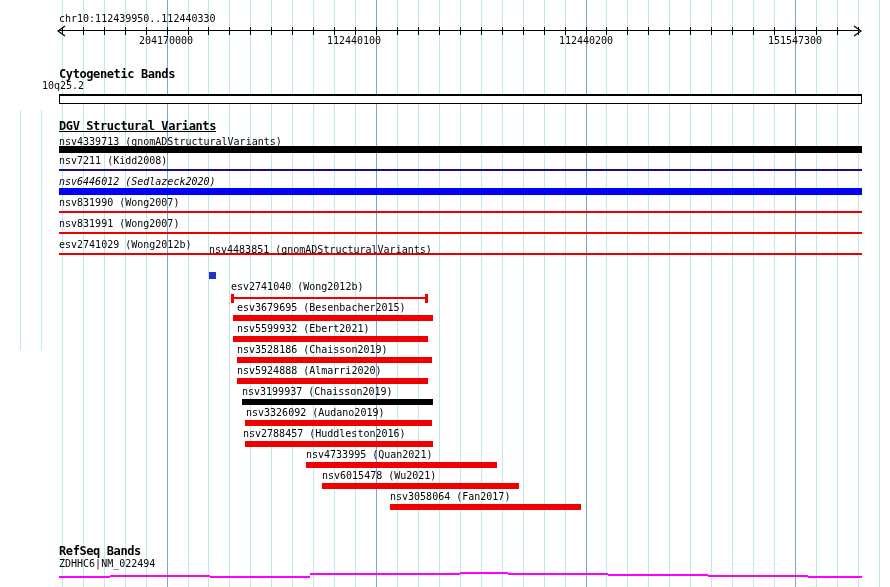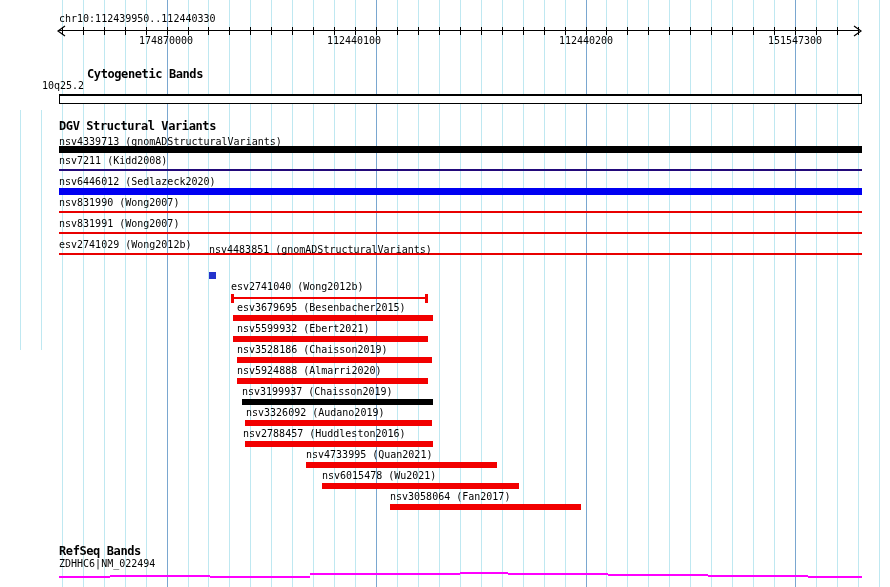--- a/index.html
+++ b/index.html
@@ -109,38 +109,38 @@
         <div style="position: absolute; left: 711.2px; top: 27px; width: 1px; height: 8px; background: rgb(0, 0, 0);"></div>
         <div style="position: absolute; left: 732.1px; top: 27px; width: 1px; height: 8px; background: rgb(0, 0, 0);"></div>
         <div style="position: absolute; left: 753px; top: 27px; width: 1px; height: 8px; background: rgb(0, 0, 0);"></div>
         <div style="position: absolute; left: 774px; top: 27px; width: 1px; height: 8px; background: rgb(0, 0, 0);"></div>
         <div style="position: absolute; left: 794.9px; top: 27px; width: 1px; height: 8px; background: rgb(0, 0, 0);"></div>
         <div style="position: absolute; left: 815.9px; top: 27px; width: 1px; height: 8px; background: rgb(0, 0, 0);"></div>
         <div style="position: absolute; left: 836.8px; top: 27px; width: 1px; height: 8px; background: rgb(0, 0, 0);"></div>
         <div style="position: absolute; left: 857.8px; top: 27px; width: 1px; height: 8px; background: rgb(0, 0, 0);"></div>
       </div>
     <div id="ruler-labels">
-        <div class="ruler-num" style="position: absolute; left: 166px; top: 35px;">174870000</div>
+        <div class="ruler-num" style="position: absolute; left: 166px; top: 35px;">204170000</div>
         <div class="ruler-num" style="position: absolute; left: 354px; top: 35px;">112440100</div>
         <div class="ruler-num" style="position: absolute; left: 586px; top: 35px;">112440200</div>
         <div class="ruler-num" style="position: absolute; left: 795px; top: 35px;">151547300</div>
       </div>
   </div>
 
-  <div class="hdr" style="left:59px; top:68px;margin-left:28px;">Cytogenetic Bands</div>
+  <div class="hdr" style="left:59px; top:68px;">Cytogenetic Bands</div>
   <div class="lbl" style="left:42px; top:80px;">10q25.2</div>
   <div id="cyto-rect"></div>
 
-  <div class="hdr" style="left:59px; top:120px;">DGV Structural Variants</div>
+  <div class="hdr" style="left:59px; top:120px;text-decoration:underline;">DGV Structural Variants</div>
   <div id="variant-rows">
       <div class="lbl" style="position: absolute; left: 59px; top: 136px;">nsv4339713 (gnomADStructuralVariants)</div>
       <div style="position: absolute; left: 59px; top: 146px; width: 803px; height: 7px; background: rgb(0, 0, 0);"></div>
       <div class="lbl" style="position: absolute; left: 59px; top: 155px;">nsv7211 (Kidd2008)</div>
       <div style="position: absolute; left: 59px; top: 169px; width: 803px; height: 2px; background: rgb(34, 9, 122);"></div>
-      <div class="lbl" style="position: absolute; left: 59px; top: 176px;">nsv6446012 (Sedlazeck2020)</div>
+      <div class="lbl" style="position: absolute; left: 59px; top: 176px; font-style: italic;">nsv6446012 (Sedlazeck2020)</div>
       <div style="position: absolute; left: 59px; top: 188px; width: 803px; height: 7px; background: rgb(0, 0, 242);"></div>
       <div class="lbl" style="position: absolute; left: 59px; top: 197px;">nsv831990 (Wong2007)</div>
       <div style="position: absolute; left: 59px; top: 211px; width: 803px; height: 2px; background: rgb(232, 0, 0);"></div>
       <div class="lbl" style="position: absolute; left: 59px; top: 218px;">nsv831991 (Wong2007)</div>
       <div style="position: absolute; left: 59px; top: 232px; width: 803px; height: 2px; background: rgb(232, 0, 0);"></div>
       <div class="lbl" style="position: absolute; left: 59px; top: 239px;">esv2741029 (Wong2012b)</div>
       <div style="position: absolute; left: 59px; top: 253px; width: 803px; height: 2px; background: rgb(232, 0, 0);"></div>
       <div class="lbl" style="position: absolute; left: 209px; top: 244px;">nsv4483851 (gnomADStructuralVariants)</div>
       <div style="position: absolute; left: 209px; top: 272px; width: 7px; height: 7px; background: rgb(36, 51, 204);"></div>
       <div class="lbl" style="position: absolute; left: 231px; top: 281px;">esv2741040 (Wong2012b)</div>

